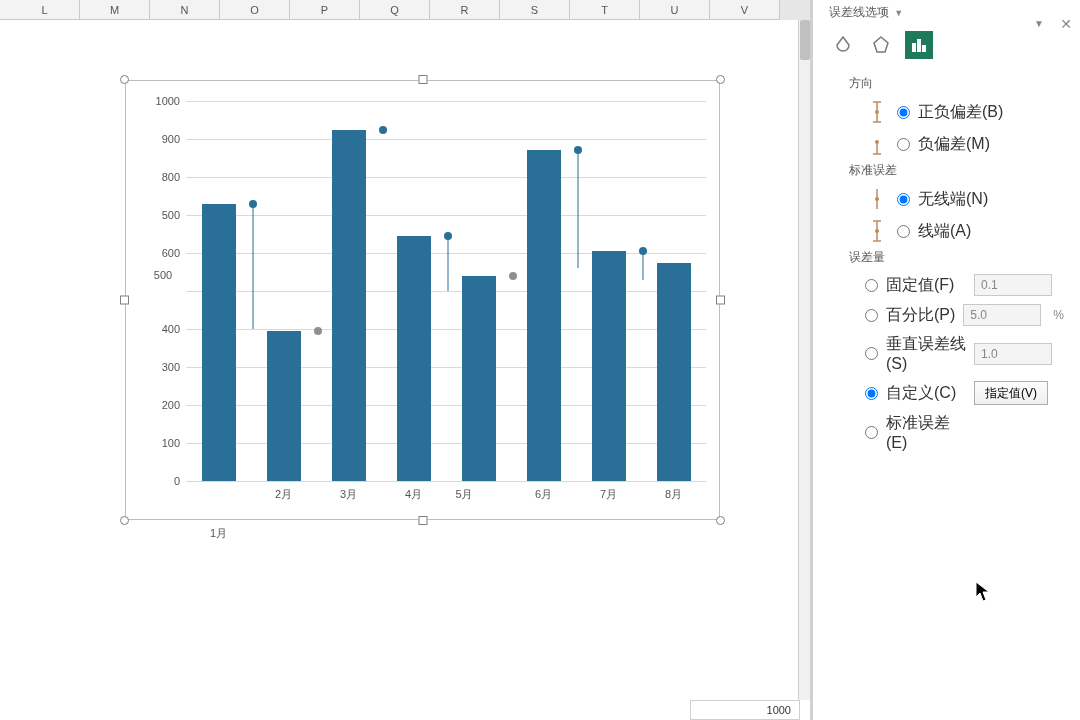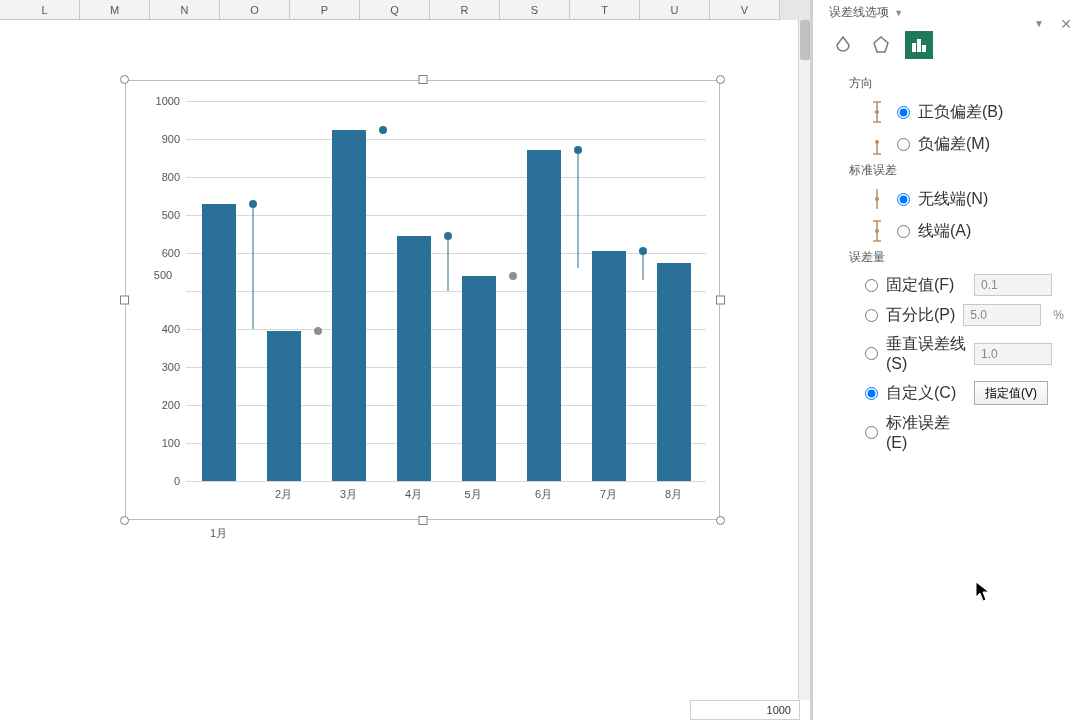--- a/index.html
+++ b/index.html
@@ -121,21 +121,21 @@
         <div class="y-tick" style="top: 0px;">1000</div>
         <div class="bar" style="left: 32.5px; height: 277.4px;"></div>
         <div class="x-tick" style="left: 32.5px; margin-top: 39px;">1月</div>
         <div class="bar" style="left: 97.5px; height: 150.1px;"></div>
         <div class="x-tick" style="left: 97.5px;">2月</div>
         <div class="bar" style="left: 162.5px; height: 351.5px;"></div>
         <div class="x-tick" style="left: 162.5px;">3月</div>
         <div class="bar" style="left: 227.5px; height: 245.1px;"></div>
         <div class="x-tick" style="left: 227.5px;">4月</div>
         <div class="bar" style="left: 292.5px; height: 205.2px;"></div>
-        <div class="x-tick" style="left: 287px; font-family: Liberation Mono, monospace;">5月</div>
+        <div class="x-tick" style="left: 278px;">5月</div>
         <div class="bar" style="left: 357.5px; height: 330.6px;"></div>
         <div class="x-tick" style="left: 357.5px;">6月</div>
         <div class="bar" style="left: 422.5px; height: 229.9px;"></div>
         <div class="x-tick" style="left: 422.5px;">7月</div>
         <div class="bar" style="left: 487.5px; height: 218.5px;"></div>
         <div class="x-tick" style="left: 487.5px;">8月</div>
         <div class="eline" style="left: 66.5px; top: 102.6px; height: 125.4px;"></div>
         <div class="eline" style="left: 261.5px; top: 134.9px; height: 55.1px;"></div>
         <div class="eline" style="left: 391.5px; top: 49.4px; height: 117.8px;"></div>
         <div class="eline" style="left: 456.5px; top: 150.1px; height: 28.5px;"></div>

